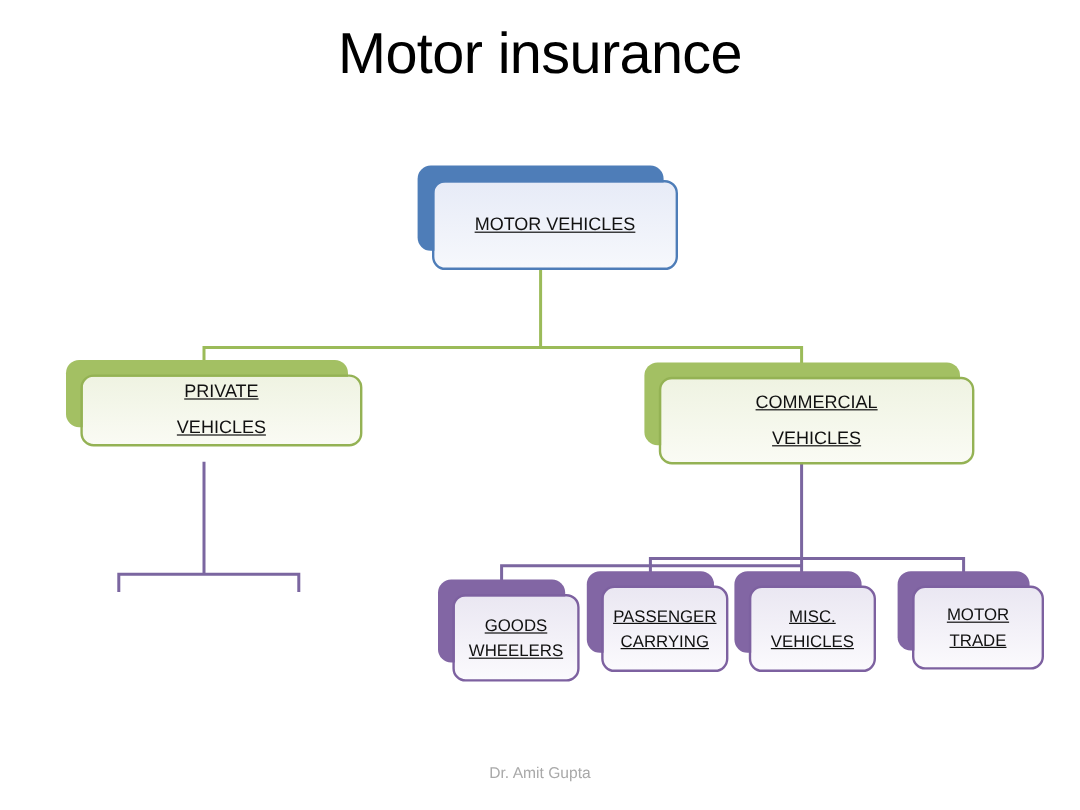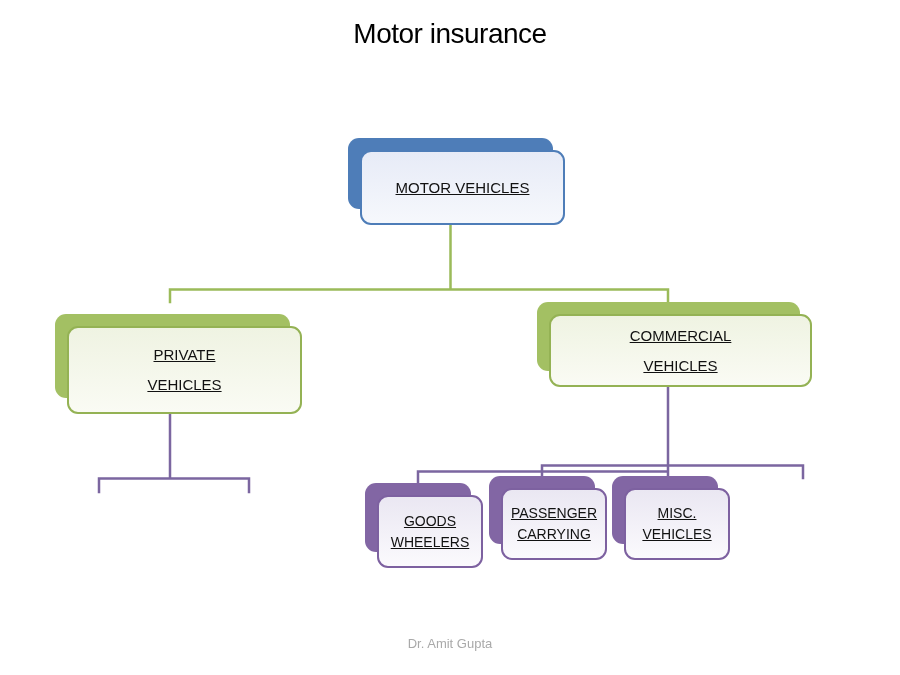--- a/index.html
+++ b/index.html
@@ -10,21 +10,21 @@
     background: #ffffff;
     overflow: hidden;
     font-family: "Liberation Sans", sans-serif;
   }
   .title {
     position: absolute;
     top: 18px;
     left: 0;
     width: 100%;
     text-align: center;
-    font-size: 28px;
+    font-size: 48px;
     font-weight: 500;
     letter-spacing: -0.5px;
     color: #000000;
   }
   .footer {
     position: absolute;
     top: 636px;
     left: 0;
     width: 100%;
     text-align: center;
@@ -65,21 +65,21 @@
   .blue  .front  { border-color: #4e7db8; background: linear-gradient(180deg, #e7ebf7 0%, #f6f8fc 100%); }
   .green .shadow { background: #a3c063; }
   .green .front  { border-color: #94b254; background: linear-gradient(180deg, #eff3e2 0%, #fafbf4 100%); }
   .purple .shadow { background: #8266a4; }
   .purple .front  { border-color: #7d61a0; background: linear-gradient(180deg, #eae7f2 0%, #fbfafd 100%); }
   .lvl2 .label { line-height: 30px; }
   .leaf .label { font-size: 14px; line-height: 21px; }
 
   
   #n-motor    { left: 360px; top: 150px; width: 205px; height: 75px; }
-  #n-private  { left:  67px; top: 326px; width: 235px; height: 88px; }
+  #n-private  { left:  67px; top: 312px; width: 235px; height: 60px; }
   #n-comm     { left: 549px; top: 314px; width: 263px; height: 73px; }
   #n-two      { left:  52px; top: 503px; width: 118px; height: 74px; }
   #n-pvt      { left: 205px; top: 503px; width: 112px; height: 74px; }
   #n-goods    { left: 377px; top: 495px; width: 106px; height: 73px; }
   #n-pass     { left: 501px; top: 488px; width: 106px; height: 72px; }
   #n-misc     { left: 624px; top: 488px; width: 106px; height: 72px; }
   #n-trade    { left: 760px; top: 488px; width: 110px; height: 70px; }
 </style>
 </head>
 <body>
@@ -139,16 +139,23 @@
   </div>
 
   <div class="node purple leaf" id="n-misc">
     <div class="shadow"></div>
     <div class="front">
       <span class="label">MISC.
 VEHICLES</span>
     </div>
   </div>
 
+  <div class="node purple leaf" id="n-trade">
+    <div class="shadow"></div>
+    <div class="front">
+      <span class="label">MOTOR
+TRADE</span>
+    </div>
+  </div>
 
   <div class="footer">Dr. Amit Gupta</div>
 
 </div>
 
 </body></html>

